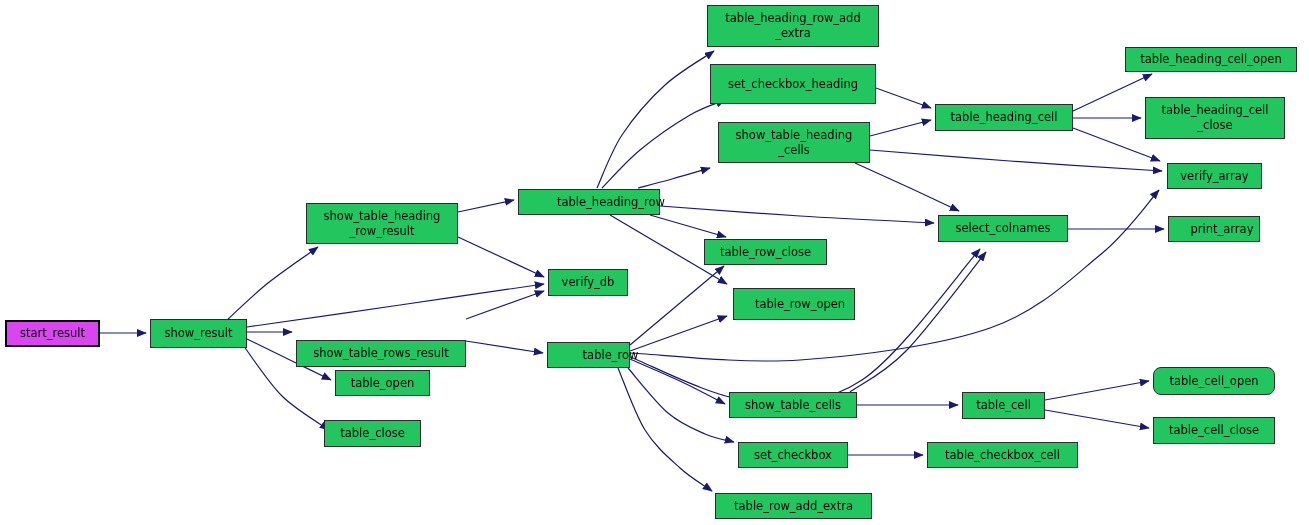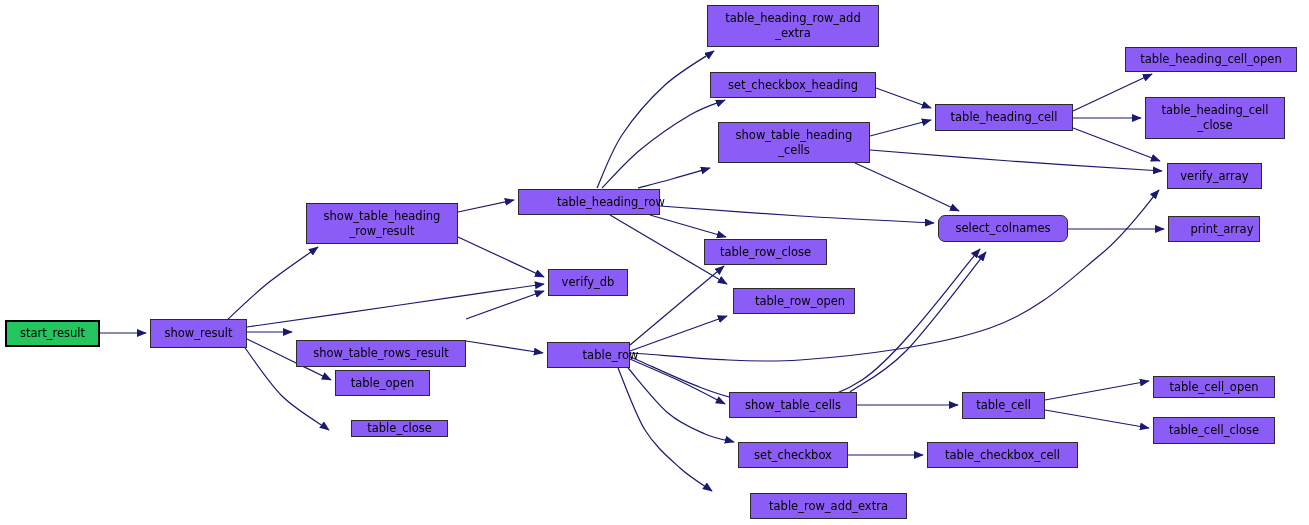--- a/index.html
+++ b/index.html
@@ -8,34 +8,34 @@
     width:1309px;height:525px;
     background:#ffffff;
     font-family:"DejaVu Sans","Liberation Sans",sans-serif;
     overflow:hidden;
   }
   #edge-layer{position:absolute;left:0;top:0;width:1309px;height:525px;}
   .node{
     position:absolute;
     box-sizing:border-box;
     border:1px solid #2b2b2b;
-    background:#8b5cf6;
+    background:#22c55e;
     color:#000000;
     display:flex;
     flex-direction:column;
     align-items:center;
     justify-content:center;
     text-align:center;
     font-size:11.5px;
     line-height:1.3;
     white-space:nowrap;
     cursor:pointer;
   }
   .node.highlight{
-    background:#22c55e;
+    background:#d946ef;
     border:2px solid #000000;
   }
   .edge{fill:none;stroke-width:1.2px;}
 </style>
 </head>
 <body>
 
 <div id="canvas" style="background: rgb(255, 255, 255);">
   <svg id="edge-layer" width="1309" height="525" viewBox="0 0 1309 525">
     <defs>
@@ -92,62 +92,62 @@
       <div class="node" style="left: 306px; top: 203px; width: 152px; height: 41px;">
         <span>show_table_heading</span>
         <span>_row_result</span>
       </div>
       <div class="node" style="left: 296px; top: 319px; width: 170px; height: 27px; margin-top: 21px;">
         <span>show_table_rows_result</span>
       </div>
       <div class="node" style="left: 335px; top: 370px; width: 95px; height: 26px;">
         <span>table_open</span>
       </div>
-      <div class="node" style="left: 351px; top: 420px; width: 97px; height: 17px;">
+      <div class="node" style="left: 324px; top: 420px; width: 97px; height: 27px;">
         <span>table_close</span>
       </div>
       <div class="node" style="left: 518px; top: 189px; width: 142px; height: 26px; padding-left: 44px;">
         <span>table_heading_row</span>
       </div>
       <div class="node" style="left: 548px; top: 269px; width: 80px; height: 27px;">
         <span>verify_db</span>
       </div>
       <div class="node" style="left: 547px; top: 342px; width: 83px; height: 26px; padding-left: 44px;">
         <span>table_row</span>
       </div>
       <div class="node" style="left: 707px; top: 5px; width: 172px; height: 42px;">
         <span>table_heading_row_add</span>
         <span>_extra</span>
       </div>
-      <div class="node" style="left: 710px; top: 72px; width: 166px; height: 26px;">
+      <div class="node" style="left: 710px; top: 64px; width: 166px; height: 40px;">
         <span>set_checkbox_heading</span>
       </div>
       <div class="node" style="left: 718px; top: 122px; width: 152px; height: 41px;">
         <span>show_table_heading</span>
         <span>_cells</span>
       </div>
       <div class="node" style="left: 704px; top: 239px; width: 123px; height: 26px;">
         <span>table_row_close</span>
       </div>
-      <div class="node" style="left: 733px; top: 288px; width: 122px; height: 26px; padding-left: 12px;">
+      <div class="node" style="left: 733px; top: 288px; width: 122px; height: 32px; padding-left: 12px;">
         <span>table_row_open</span>
       </div>
       <div class="node" style="left: 729px; top: 392px; width: 128px; height: 26px;">
         <span>show_table_cells</span>
       </div>
       <div class="node" style="left: 738px; top: 442px; width: 110px; height: 26px;">
         <span>set_checkbox</span>
       </div>
-      <div class="node" style="left: 750px; top: 493px; width: 157px; height: 26px;">
+      <div class="node" style="left: 715px; top: 493px; width: 157px; height: 26px;">
         <span>table_row_add_extra</span>
       </div>
       <div class="node" style="left: 935px; top: 104px; width: 138px; height: 27px;">
         <span>table_heading_cell</span>
       </div>
-      <div class="node" style="left: 938px; top: 215px; width: 130px; height: 27px; border-radius: 7px;">
+      <div class="node" style="left: 938px; top: 215px; width: 130px; height: 27px;">
         <span>select_colnames</span>
       </div>
       <div class="node" style="left: 962px; top: 392px; width: 83px; height: 27px;">
         <span>table_cell</span>
       </div>
       <div class="node" style="left: 927px; top: 442px; width: 151px; height: 26px;">
         <span>table_checkbox_cell</span>
       </div>
       <div class="node" style="left: 1125px; top: 47px; width: 172px; height: 25px;">
         <span>table_heading_cell_open</span>
@@ -155,20 +155,20 @@
       <div class="node" style="left: 1145px; top: 97px; width: 140px; height: 42px;">
         <span>table_heading_cell</span>
         <span>_close</span>
       </div>
       <div class="node" style="left: 1167px; top: 163px; width: 95px; height: 26px;">
         <span>verify_array</span>
       </div>
       <div class="node" style="left: 1168px; top: 216px; width: 92px; height: 26px; padding-left: 16px;">
         <span>print_array</span>
       </div>
-      <div class="node" style="left: 1153px; top: 376px; width: 122px; height: 22px;">
+      <div class="node" style="left: 1153px; top: 367px; width: 122px; height: 28px; border-radius: 8px;">
         <span>table_cell_open</span>
       </div>
       <div class="node" style="left: 1153px; top: 417px; width: 122px; height: 27px;">
         <span>table_cell_close</span>
       </div>
     </div>
 </div>
 
 </body></html>

